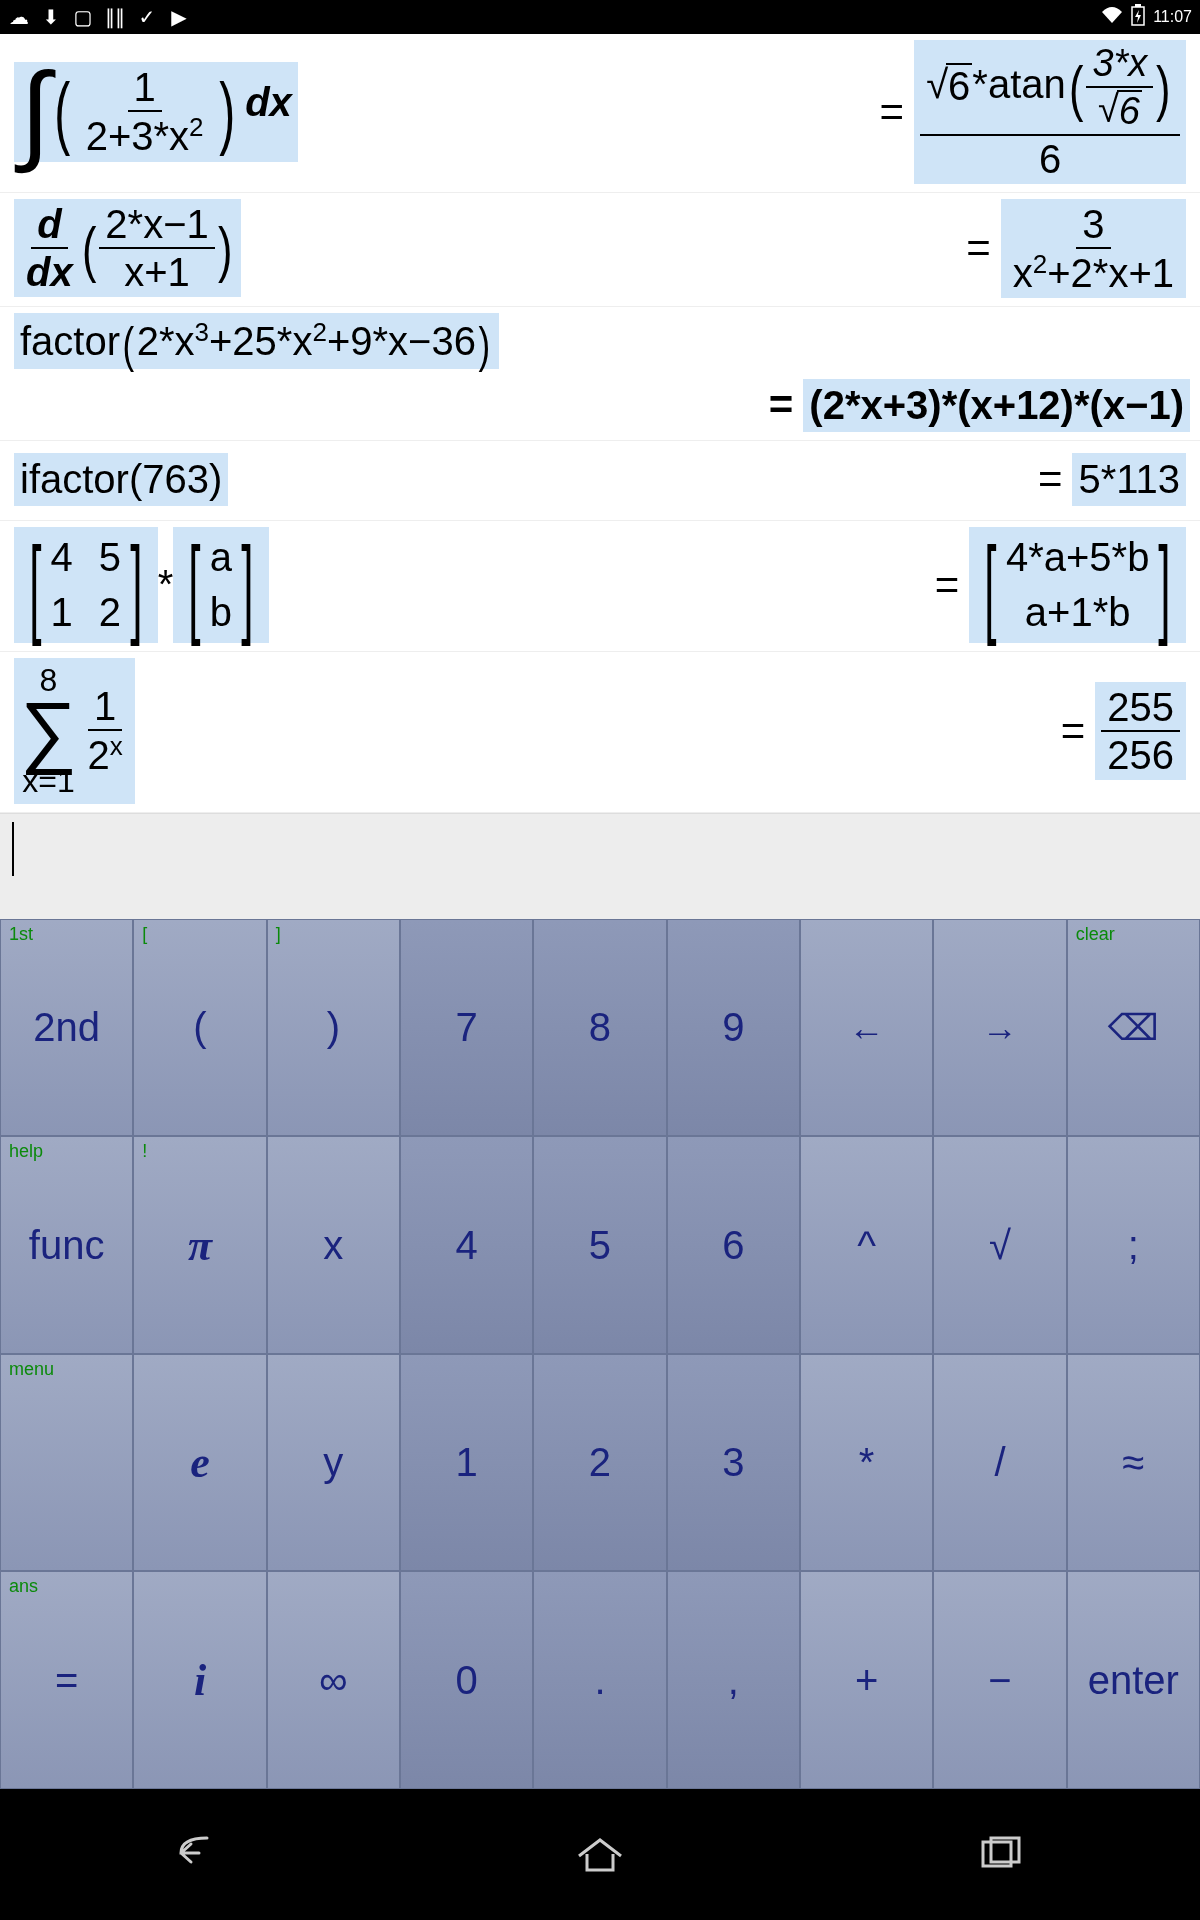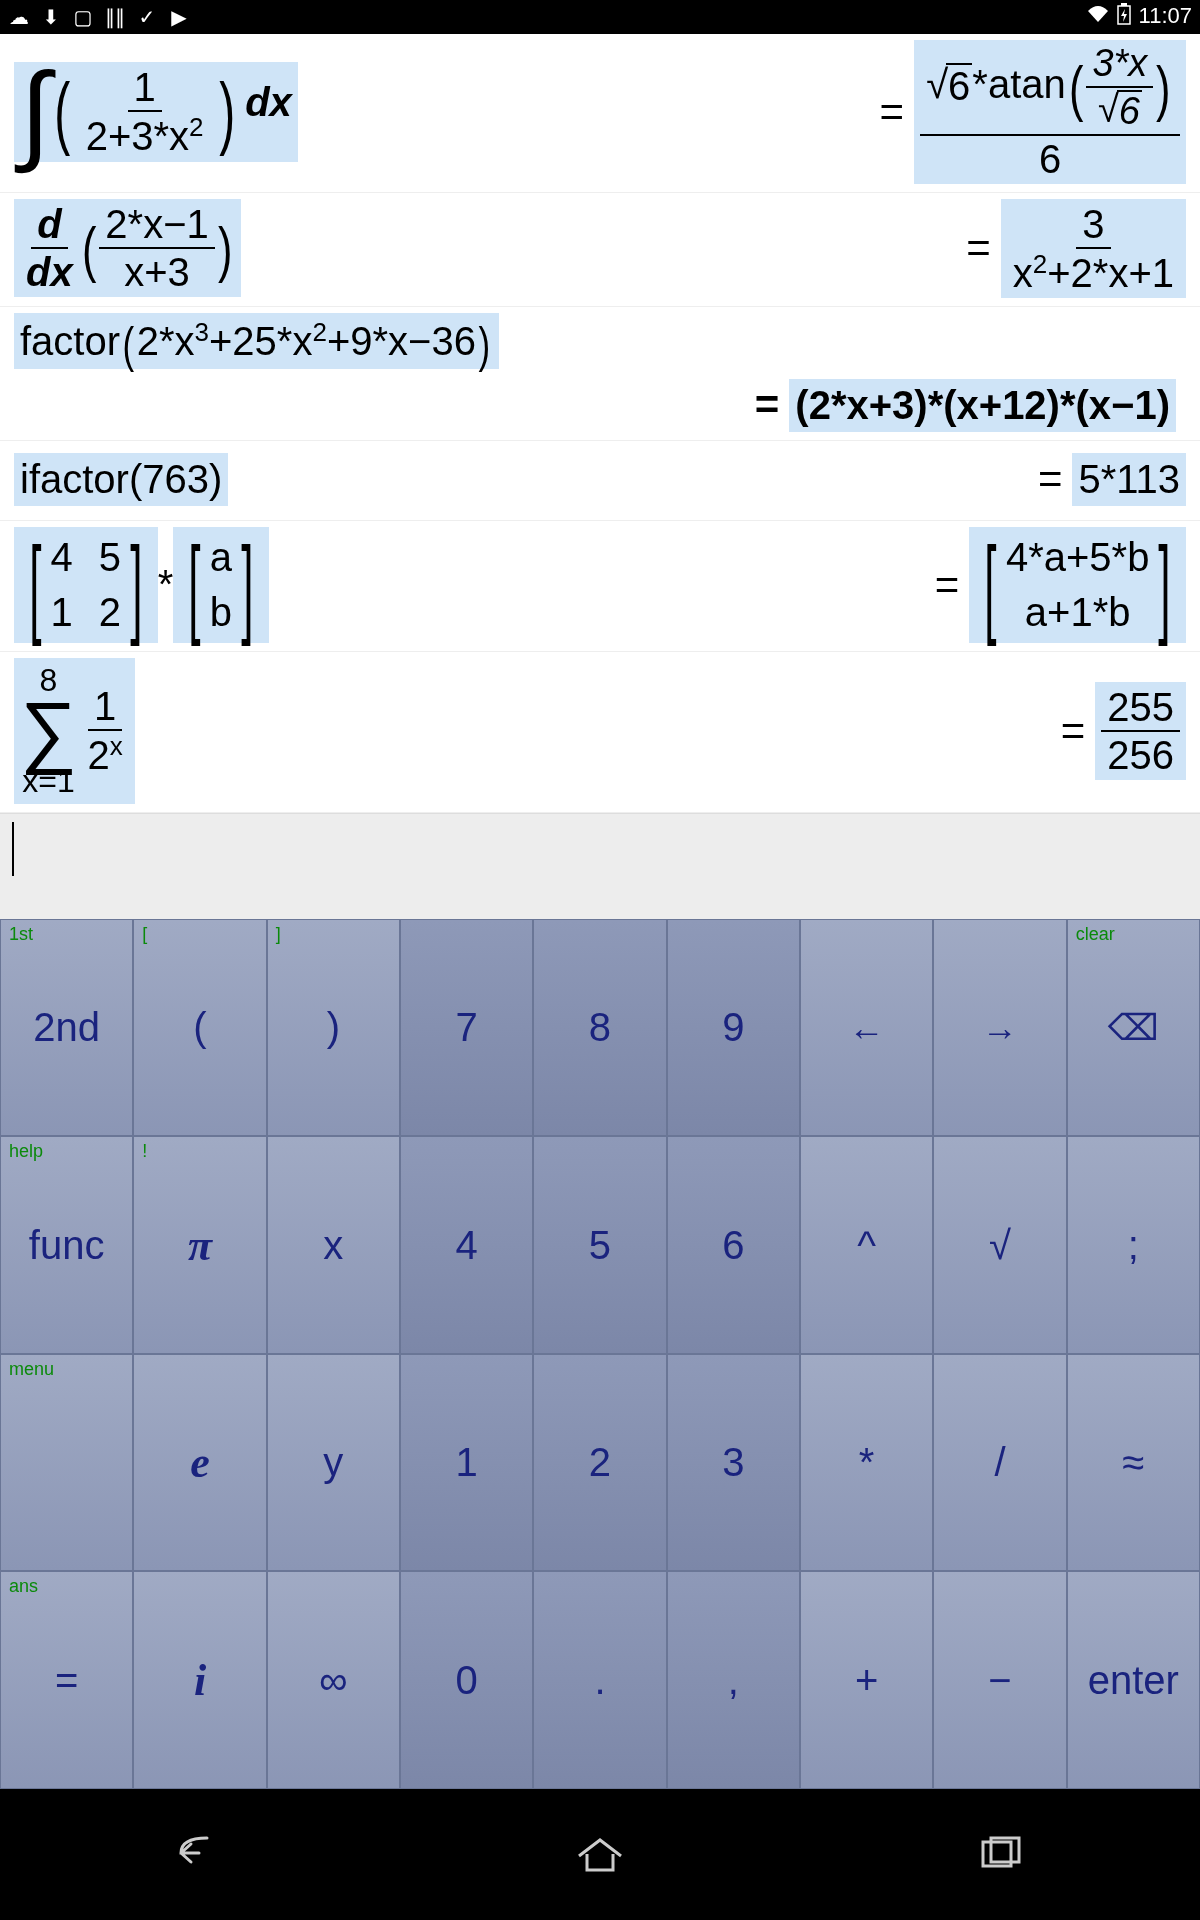--- a/index.html
+++ b/index.html
@@ -1,28 +1,28 @@
 <!DOCTYPE html>
 <html><head>
 <meta charset="utf-8">
 <style>
   * { margin: 0; padding: 0; box-sizing: border-box; }
   html, body { width: 1200px; height: 1920px; font-family: sans-serif; overflow: hidden; background: #000; }
   
   
   .status-bar { height: 34px; background: #000; color: #fff; display: flex; align-items: center; padding: 0 8px; font-size: 20px; }
   .status-left { display: flex; gap: 10px; align-items: center; }
-  .status-right { margin-left: auto; display: flex; gap: 8px; align-items: flex-start; font-size: 22px; }
+  .status-right { margin-left: auto; display: flex; gap: 8px; align-items: center; font-size: 16px; }
   .status-icon { width: 22px; height: 22px; display: inline-flex; align-items: center; justify-content: center; }
   
   
   .content { height: 1755px; background: #fff; overflow: hidden; display: flex; flex-direction: column; }
   .history { flex: 0 0 auto; padding: 0; }
   .row { display: flex; align-items: center; padding: 6px 14px 8px 14px; border-bottom: 1px solid #eee; min-height: 80px; flex-wrap: wrap; }
-  .row-wrap { display:block; padding:6px 24px 8px 14px; border-bottom:1px solid #eee; }
+  .row-wrap { display:block; padding:6px 10px 8px 14px; border-bottom:1px solid #eee; }
   .hl { background: #cfe4f7; padding: 4px 6px; display: inline-block; }
   .eq { font-size: 42px; padding: 0 10px; }
   .spacer { flex: 1; }
   .mathline { display:flex; align-items:center; }
   
   
   .frac { display: inline-flex; flex-direction: column; align-items: center; vertical-align: middle; line-height: 1.05; }
   .frac .num { border-bottom: 2.5px solid #000; padding: 0 6px 2px 6px; }
   .frac .den { padding: 2px 6px 0 6px; }
   .big { font-size: 40px; }
@@ -124,21 +124,21 @@
       </span>
     </div>
 
     <div class="row">
       <span class="hl">
         <span class="frac big ital">
           <span class="num">d</span>
           <span class="den">dx</span>
         </span><span class="paren-sm">(</span><span class="frac big">
           <span class="num">2*x−1</span>
-          <span class="den">x+3</span>
+          <span class="den">x+1</span>
         </span><span class="paren-sm">)</span>
       </span>
       <span class="spacer"></span>
       <span class="eq">=</span>
       <span class="hl">
         <span class="frac big">
           <span class="num">3</span>
           <span class="den"><span>x</span><span class="sup">2</span><span>+2*x+1</span></span>
         </span>
       </span>

